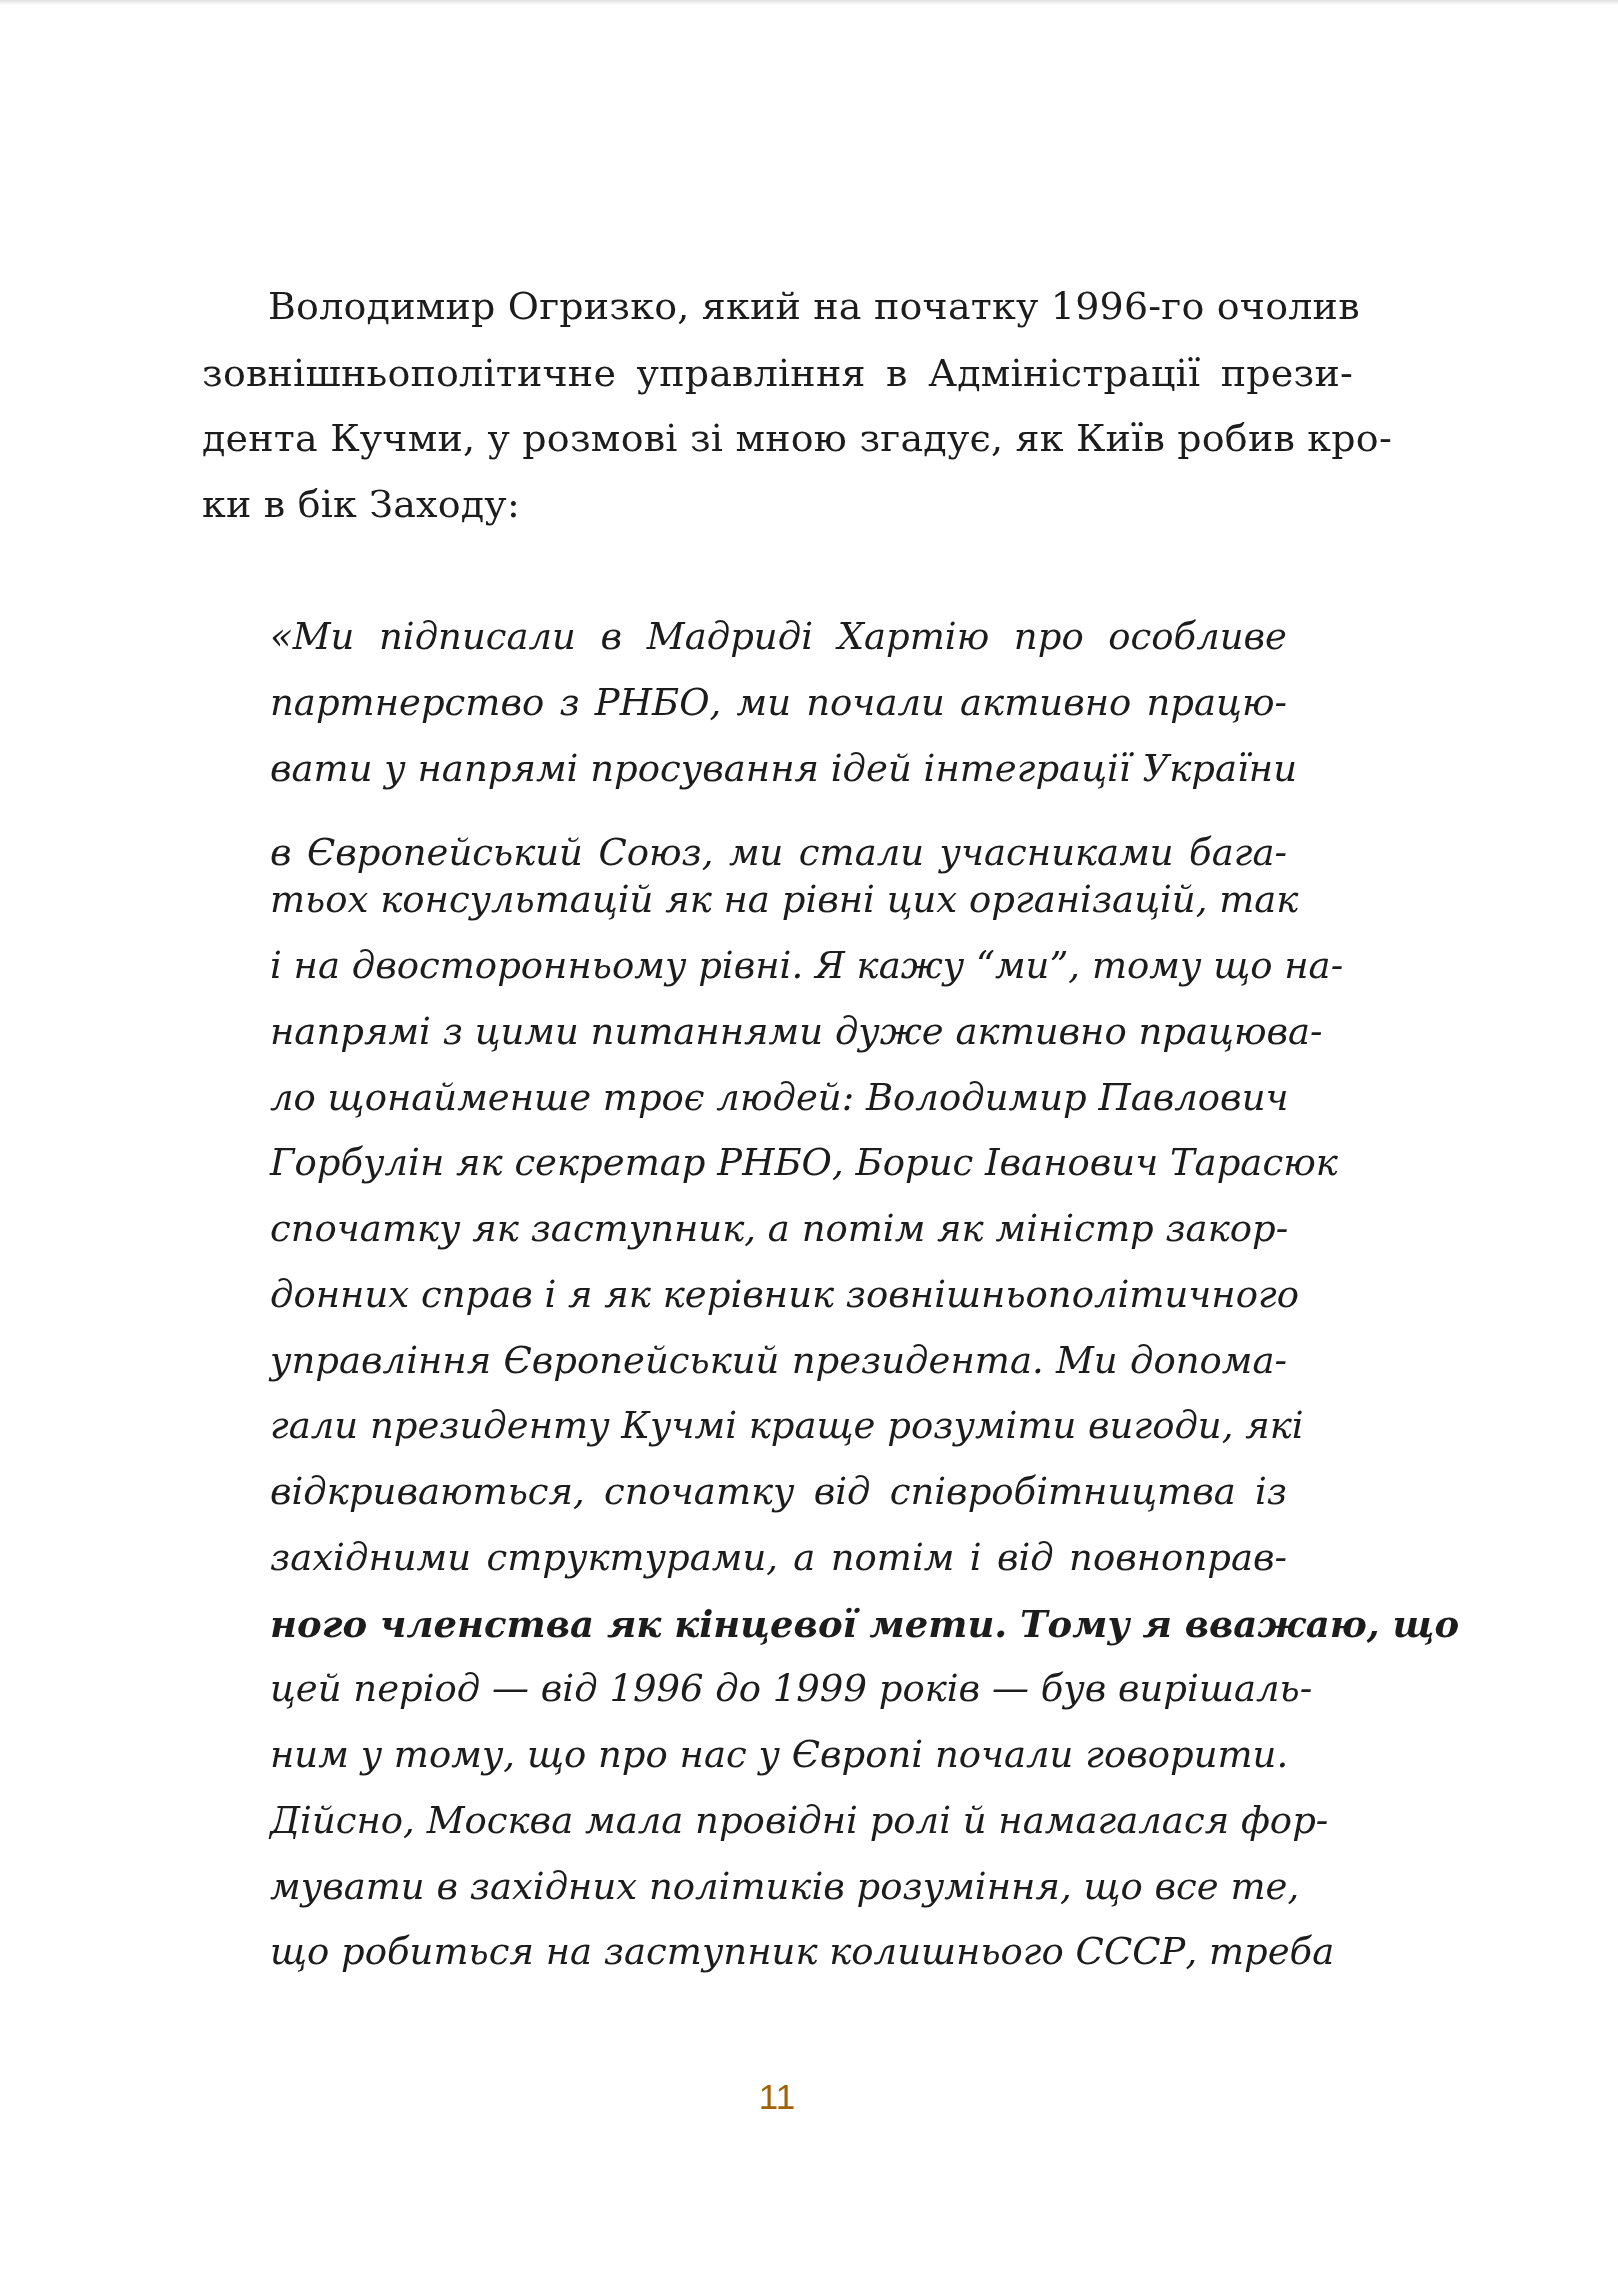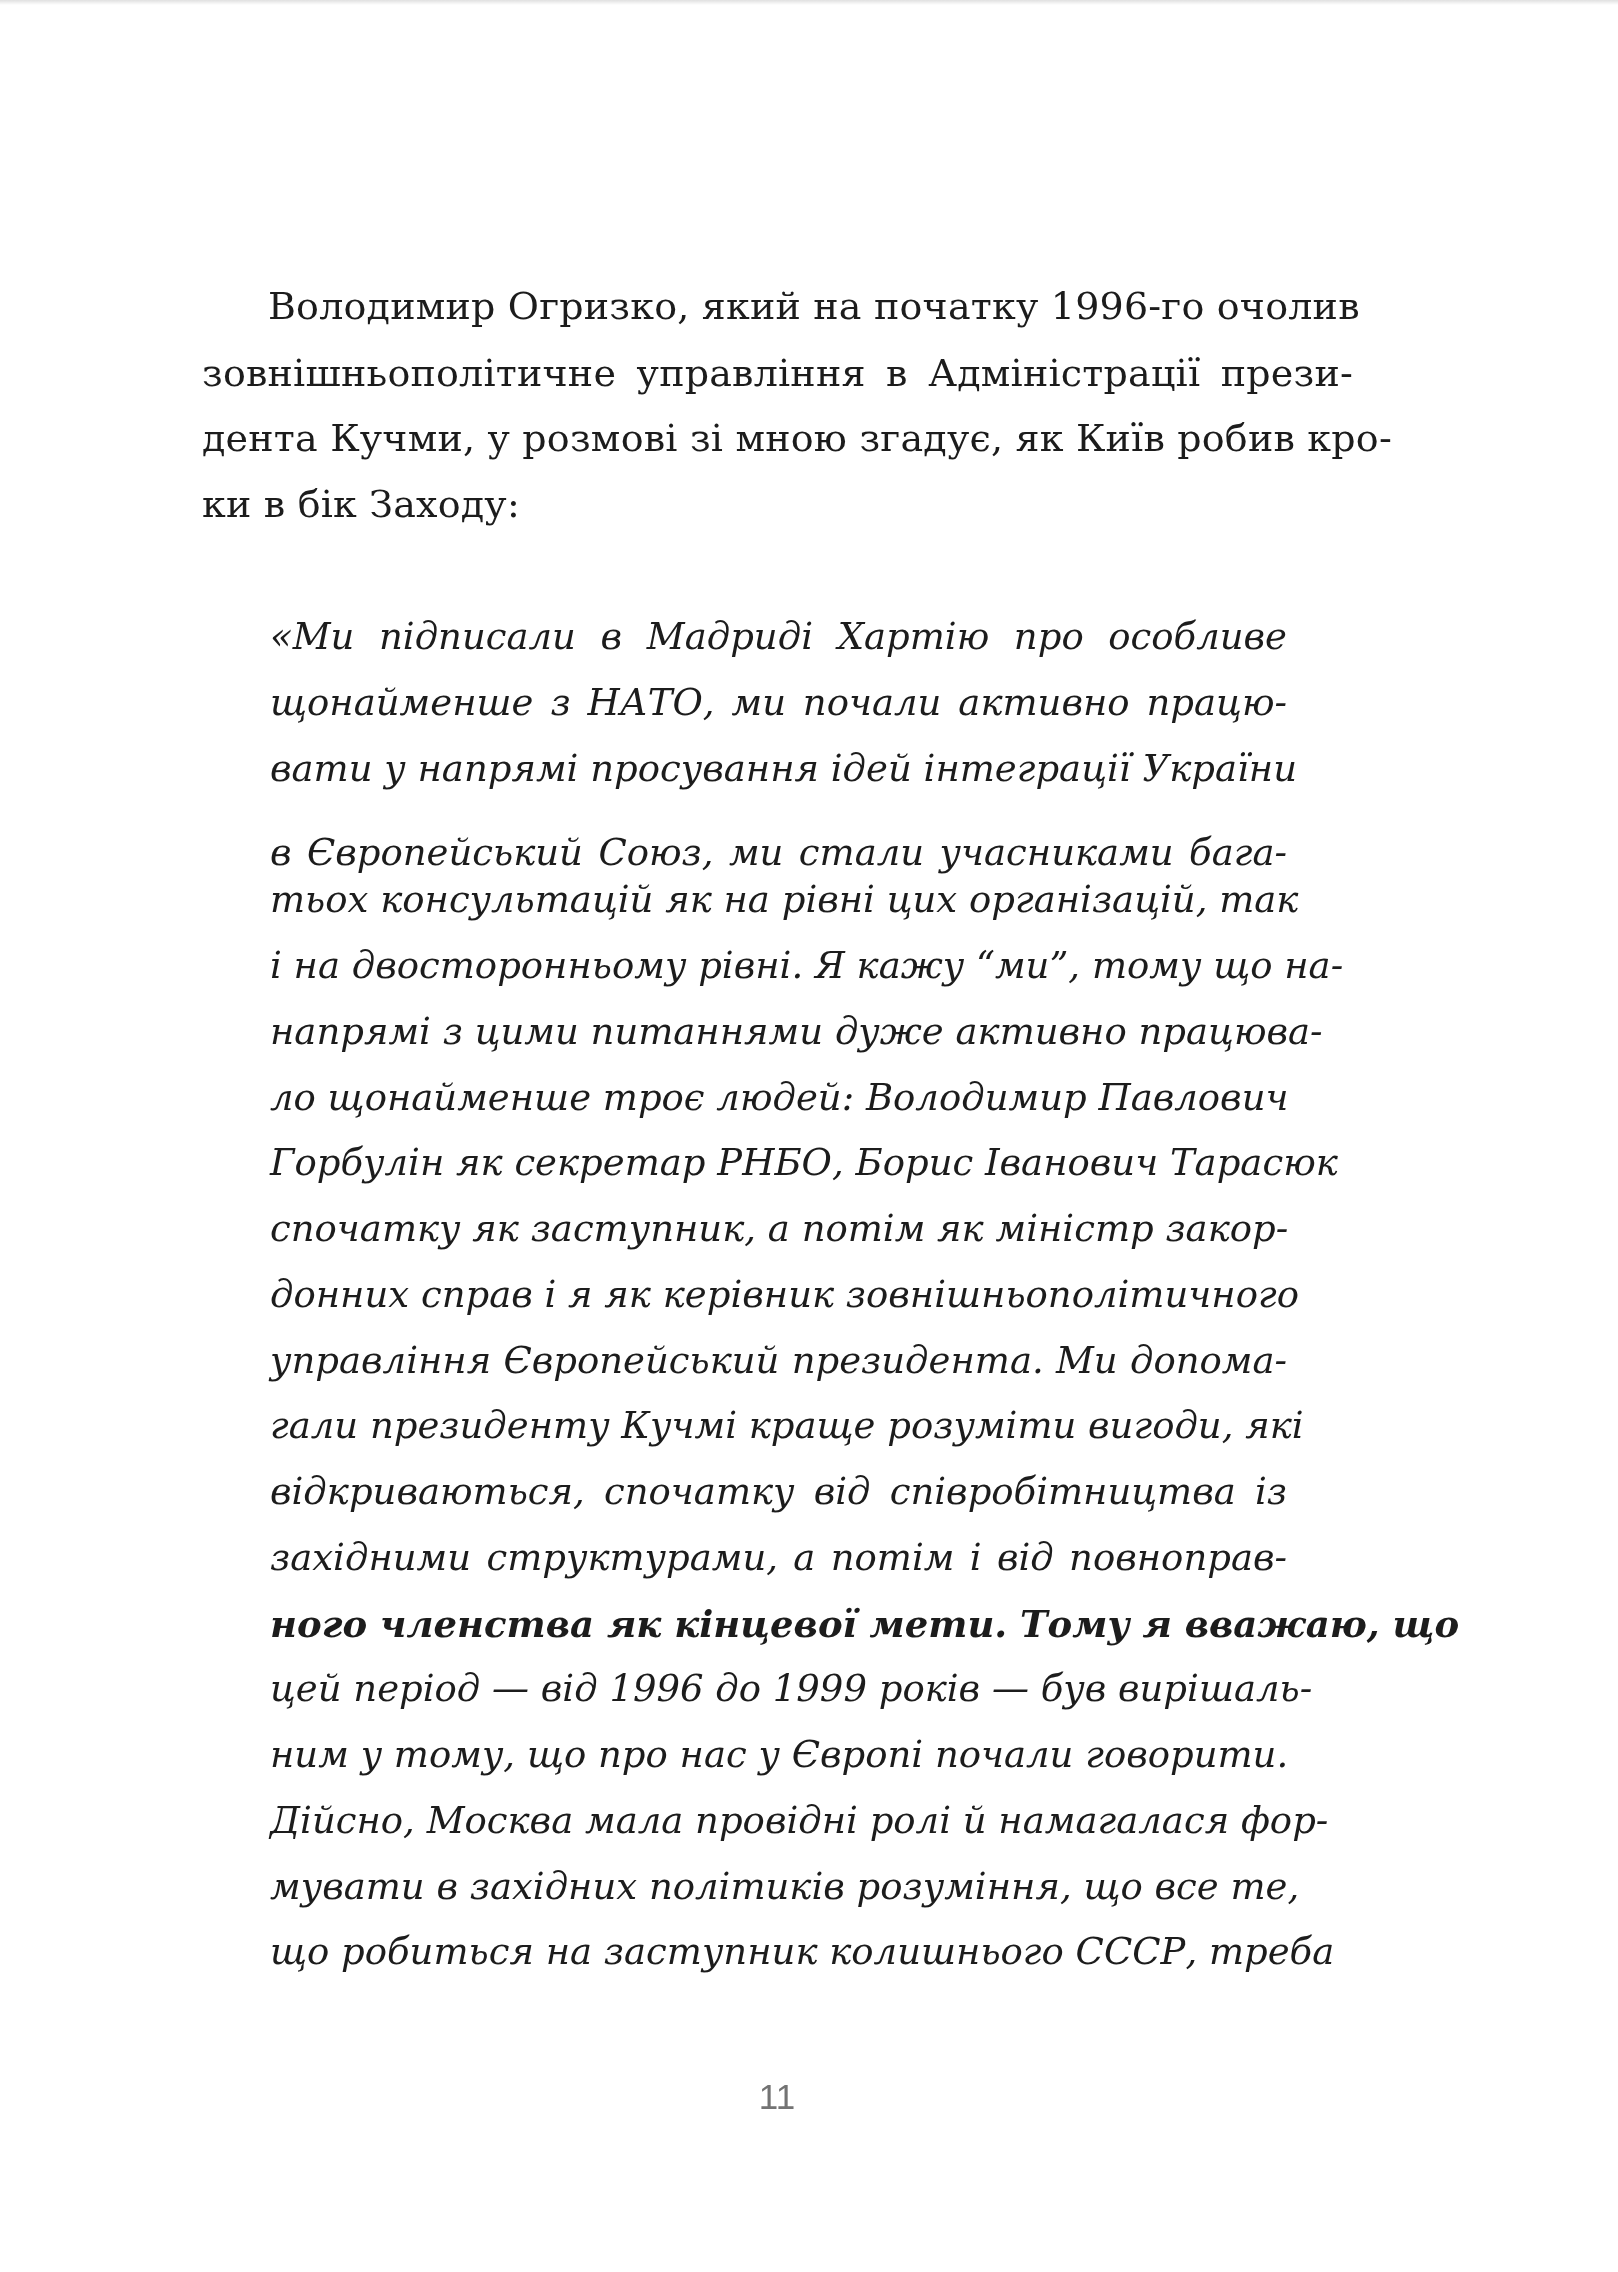--- a/index.html
+++ b/index.html
@@ -59,40 +59,40 @@
     .page-number {
       position: absolute;
       left: 735px;
       width: 84px;
       top: 2074px;
       height: 46px;
       line-height: 46px;
       text-align: center;
       font-family: "Liberation Sans", "DejaVu Sans", sans-serif;
       font-size: 35px;
-      color: #737373;
+      color: #a16207;
     }
   </style>
 </head>
 <body>
 
 <div class="top-shadow"></div>
 
 <div class="page">
 
   <div>
     <div class="line body-line indent" style="top:273px;">Володимир Огризко, який на початку 1996-го очолив</div>
     <div class="line body-line" style="top:340px;">зовнішньополітичне управління в Адміністрації прези-</div>
     <div class="line body-line" style="top:405px;">дента Кучми, у розмові зі мною згадує, як Київ робив кро-</div>
     <div class="line body-line last" style="top:471px;">ки в бік Заходу:</div>
   </div>
 
   <div>
     <div class="line quote-line" style="top:604px;">«Ми підписали в Мадриді Хартію про особливе</div>
-    <div class="line quote-line" style="top:670px;">щонайменше з НАТО, ми почали активно працю-</div>
+    <div class="line quote-line" style="top:670px;">партнерство з РНБО, ми почали активно працю-</div>
     <div class="line quote-line" style="top:736px;">вати у напрямі просування ідей інтеграції України</div>
     <div class="line quote-line" style="top:820px;">в Європейський Союз, ми стали учасниками бага-</div>
     <div class="line quote-line" style="top:867px;">тьох консультацій як на рівні цих організацій, так</div>
     <div class="line quote-line" style="top:933px;">і на двосторонньому рівні. Я кажу “ми”, тому що на-</div>
     <div class="line quote-line" style="top:999px;">напрямі з цими питаннями дуже активно працюва-</div>
     <div class="line quote-line" style="top:1065px;">ло щонайменше троє людей: Володимир Павлович</div>
     <div class="line quote-line" style="top:1130px;">Горбулін як секретар РНБО, Борис Іванович Тарасюк</div>
     <div class="line quote-line" style="top:1196px;">спочатку як заступник, а потім як міністр закор-</div>
     <div class="line quote-line" style="top:1262px;">донних справ і я як керівник зовнішньополітичного</div>
     <div class="line quote-line" style="top:1328px;">управління Європейський президента. Ми допома-</div>

